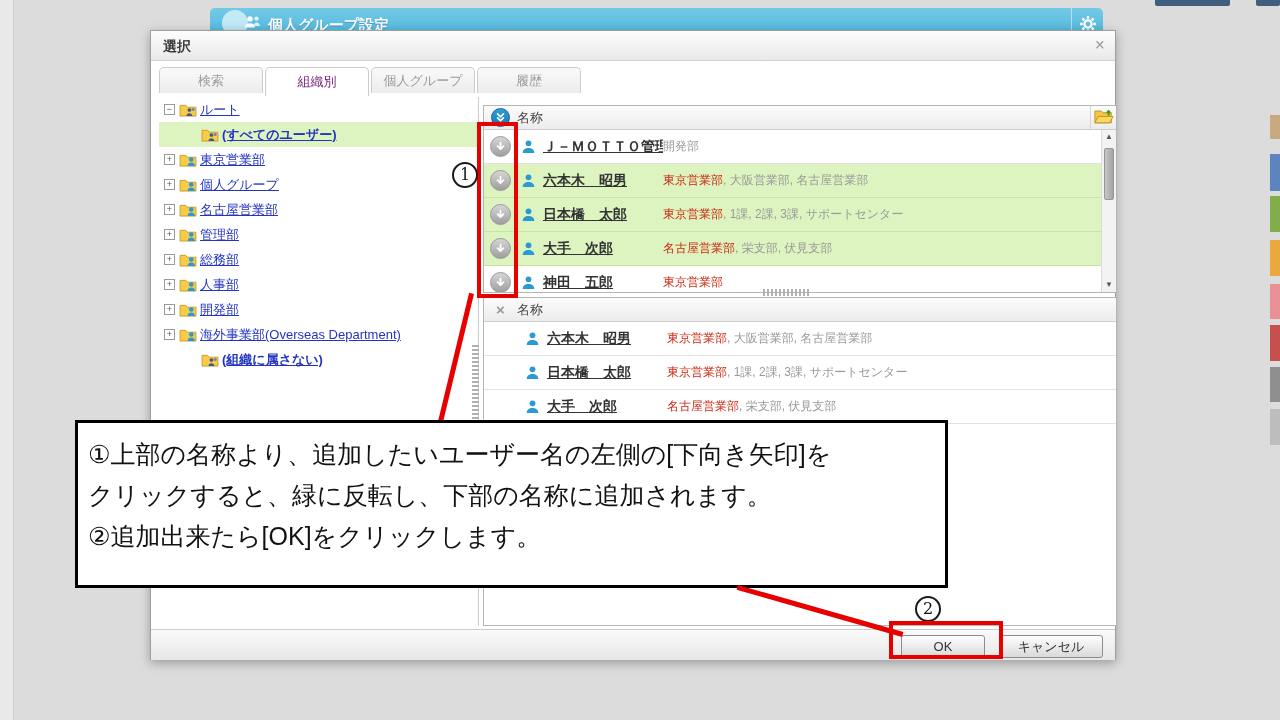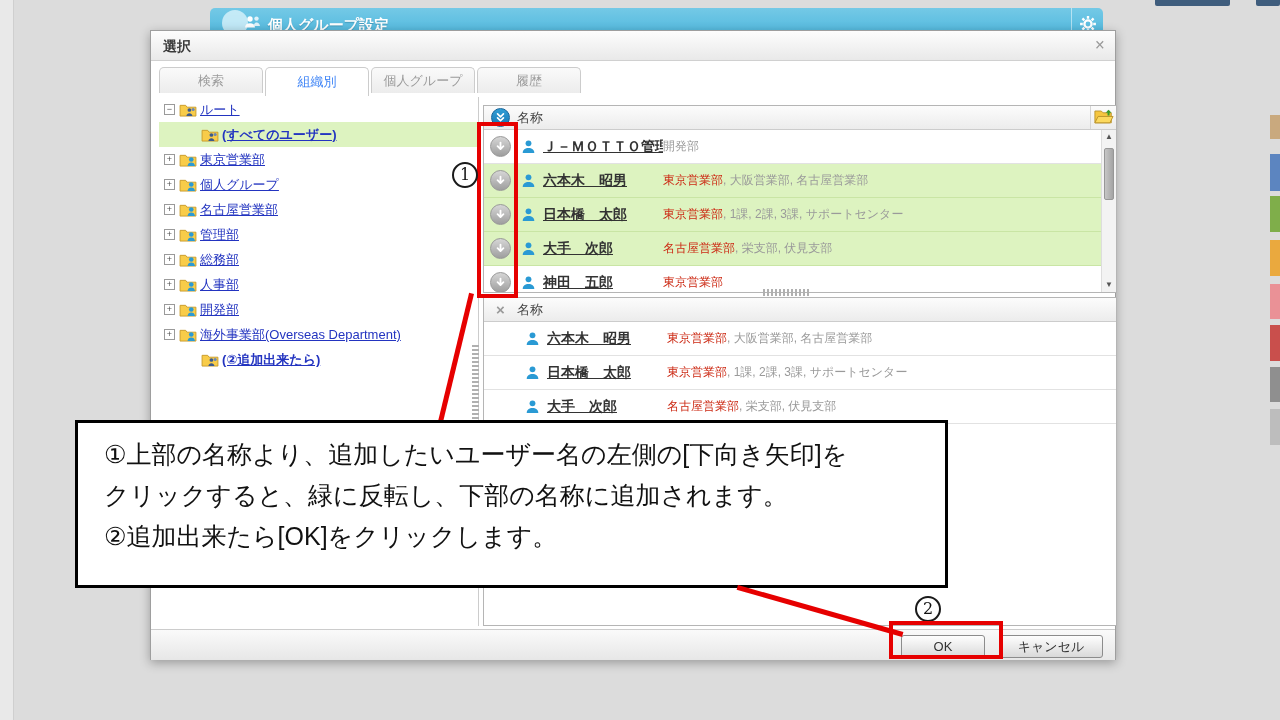--- a/index.html
+++ b/index.html
@@ -26,21 +26,21 @@
   .dialog { position:absolute; left:150px; top:30px; width:966px; height:630px; background:#fff;
     border:1px solid #9e9e9e; box-shadow:0 3px 10px rgba(0,0,0,.3); z-index:10; }
   .dlg-titlebar { position:absolute; left:0; top:0; right:0; height:30px;
     background:linear-gradient(#fdfdfd,#e9e9e9); border-bottom:1px solid #d0d0d0;font-family:Liberation Serif, serif; }
   .dlg-title { position:absolute; left:12px; top:7px; font-size:14px; font-weight:bold; color:#3a3a3a; }
   .dlg-close { position:absolute; right:10px; top:4px; font-size:18px; font-weight:bold; color:#9a9a9a; cursor:pointer; }
 
   .tabstrip { position:absolute; left:8px; top:36px; height:29px; display:flex; align-items:flex-start; }
   .tab { width:104px; height:26px; margin-right:2px; text-align:center; font-size:13px; line-height:25px; color:#9a9a9a;
     background:linear-gradient(#fafafa,#ececec); border:1px solid #ccc; border-bottom:none; border-radius:5px 5px 0 0; }
-  .tab.active { height:29px; line-height:28px; background:#fff; color:#3b82f6; }
+  .tab.active { height:29px; line-height:28px; background:#fff; color:#701a75; }
 
   
   .tree-panel { position:absolute; left:8px; top:66px; width:320px; height:529px; background:#fff;
     border-right:1px solid #ccc; overflow:hidden; font-size:13px; }
   .tree-row { height:25px; display:flex; align-items:center; }
   .tree-row.lvl0 { padding-left:5px; }
   .tree-row.lvl1 { padding-left:42px;font-weight:bold; }
   .tree-row.sel { background:#ddf3c0; }
   .exp { width:11px; height:11px; border:1px solid #9a9a9a; background:#fff; font-size:9px; line-height:9px;
     text-align:center; color:#555; margin-right:4px; flex:0 0 11px; }
@@ -104,21 +104,21 @@
   .rect-arrows { left:477px; top:122px; width:41px; height:176px; }
   .rect-ok { left:889px; top:621px; width:114px; height:38px; }
   .num-circle { width:26px; height:26px; border:2px solid #1a1a1a; border-radius:50%; text-align:center;
     line-height:22px; font-size:16px; color:#111; font-family:"DejaVu Serif",serif; }
   .num1 { left:452px; top:162px; background:#fff; }
   .num2 { left:915px; top:596px; background:transparent; }
   .red-line { height:5px; background:#e60000; transform-origin:0 0; }
   .line1 { left:474px; top:294px; width:133px; transform:rotate(103.6deg); }
   .line2 { left:738px; top:585px; width:172px; transform:rotate(15.9deg); }
   .note-box { left:75px; top:420px; width:873px; height:168px; background:#fff; border:3px solid #000;
-    padding:11px 26px; font-size:25px; line-height:41px; color:#111; letter-spacing:0; white-space:nowrap; }
+    padding:11px 10px; font-size:25px; line-height:41px; color:#111; letter-spacing:0; white-space:nowrap; }
 </style>
 </head>
 <body>
 
 <div class="left-strip"></div>
 <div>
   <div class="edge-icon" style="top:6px;height:30px;background:#86aed6;"></div>
   <div class="edge-icon" style="top:52px;height:30px;background:#7fb2e0;"></div>
   <div class="edge-icon" style="top:99px;height:28px;background:#e3e3e3;"></div>
   <div class="edge-icon" style="top:143px;height:34px;background:#f3e08a;border-top:4px solid #e05a4a;"></div>
@@ -298,21 +298,21 @@
     </div>
     <div class="tree-row lvl1">
       <span class="tree-ico">
           <svg width="18" height="14" viewBox="0 0 19 15">
             <path d="M1 2.5h6l1.5 2H18v9.5H1z" fill="#f8cc49" stroke="#c89b2b"></path>
             <circle cx="11" cy="7.5" r="2" fill="#3c5a8c"></circle>
             <path d="M7.8 14c.3-2 1.5-3 3.2-3s2.9 1 3.2 3z" fill="#3c5a8c"></path>
             <circle cx="15" cy="7" r="1.7" fill="#6b86b4"></circle>
           </svg>
         </span>
-      <span class="tree-link">(②追加出来たら)</span>
+      <span class="tree-link">(組織に属さない)</span>
     </div>
   </div>
 
   <div class="list-panel upper">
     <div class="list-header">
       <span class="hdr-left">
           <span class="circle-btn blue">
             <svg width="13" height="13" viewBox="0 0 20 20">
               <path d="M5.5 4.5L10 9l4.5-4.5M5.5 10.5L10 15l4.5-4.5" fill="none" stroke="#fff" stroke-width="2.6" stroke-linecap="round" stroke-linejoin="round"></path>
             </svg>

